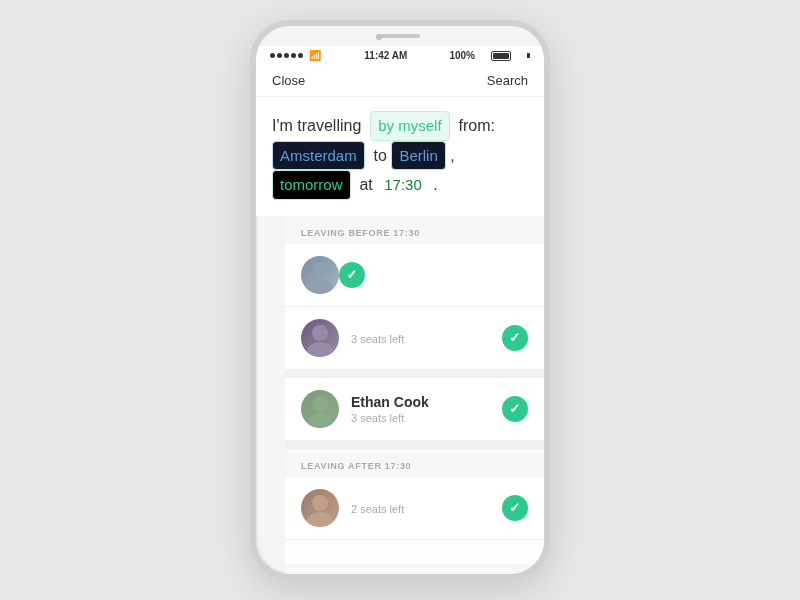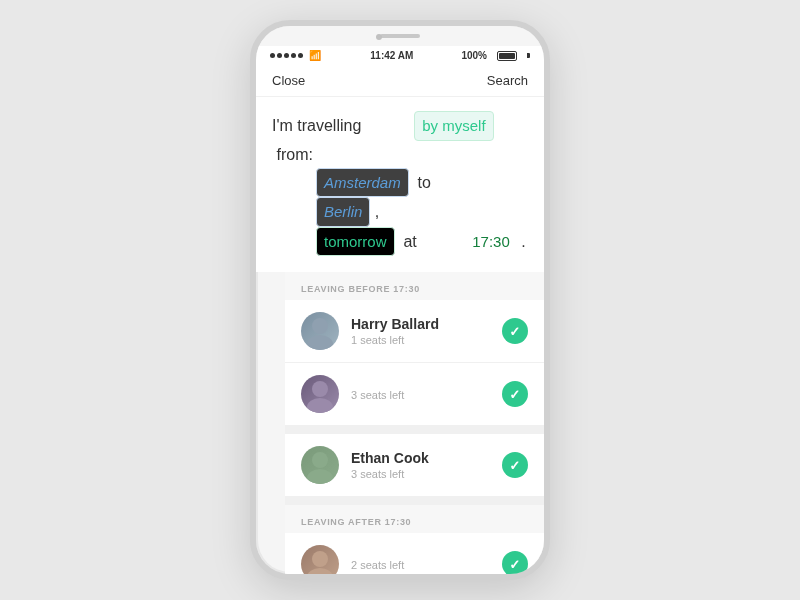--- a/index.html
+++ b/index.html
@@ -72,21 +72,21 @@
     .status-left { display: flex; align-items: center; gap: 2px; }
     .status-dot {
       width: 5px; height: 5px;
       background: #333;
       border-radius: 50%;
     }
     .wifi-icon { font-size: 10px; }
     .battery {
       display: inline-flex;
       align-items: center;
-      gap: 10px;
+      gap: 16px;
       justify-content: flex-end;
     }
     .battery-bar {
       width: 20px; height: 10px;
       border: 1.5px solid #333;
       border-radius: 2px;
       position: relative;
       overflow: hidden;
     }
     .battery-fill {
@@ -128,34 +128,32 @@
       color: #333;
       flex-shrink: 0;
     }
 
     .search-form .chip {
       display: inline-block;
       padding: 1px 7px;
       border-radius: 4px;
       font-size: 15px;
       font-weight: 500;
-      margin-left: 44px;
     }
 
     .chip-green {
       background: #e8f8f3;
       color: #2ec98e;
       border: 1px solid #c5eed9;
     }
 
     .chip-blue {
-      background: #404040;
+      background: #0f172a;
       color: #5b9dd9;
       border: 1px solid #c5d9f0;
-      font-style: italic;
     }
 
     .chip-green-time {
       background: transparent;
       color: #15803d;
       font-weight: 600;
       text-align: right;
     }
 
     .chip-tomorrow {
@@ -314,24 +312,20 @@
 
     <div class="section-header">LEAVING BEFORE 17:30</div>
 
     <div class="ride-item">
       <div class="avatar harry">
         <svg width="38" height="38" viewBox="0 0 38 38">
           <circle cx="19" cy="14" r="8" fill="#8fa0b0"></circle>
           <ellipse cx="19" cy="32" rx="13" ry="9" fill="#8fa0b0"></ellipse>
         </svg>
       </div>
-      <div class="ride-info">
-        <div class="ride-name">Harry Ballard</div>
-        <div class="ride-seats">1 seats left</div>
-      </div>
       <div class="join-btn">
         <span class="join-icon">✓</span>
       </div>
     </div>
 
     <div class="ride-item">
       <div class="avatar nora">
         <svg width="38" height="38" viewBox="0 0 38 38">
           <circle cx="19" cy="14" r="8" fill="#9a8aaa"></circle>
           <ellipse cx="19" cy="32" rx="13" ry="9" fill="#9a8aaa"></ellipse>

